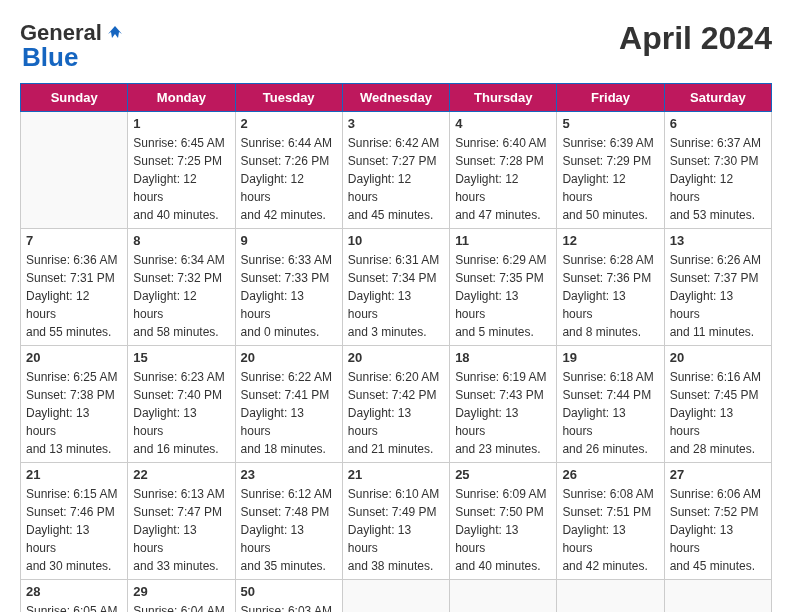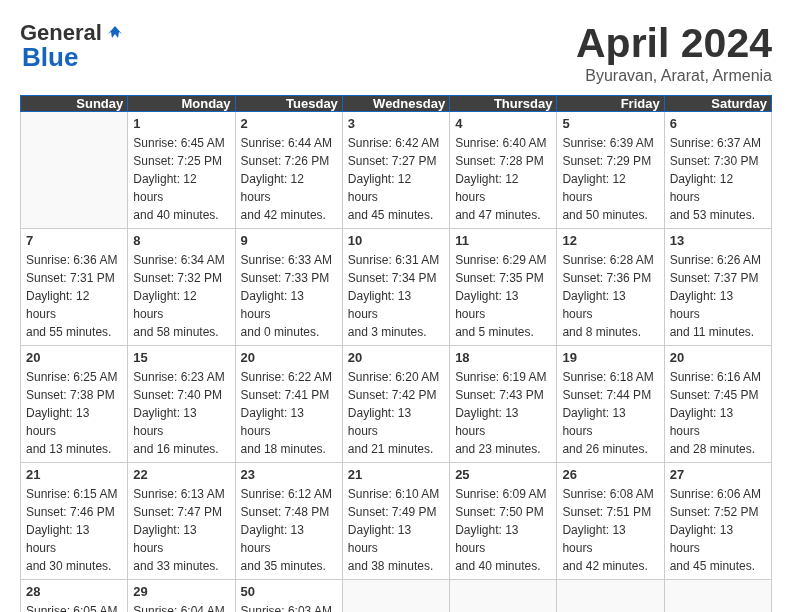--- a/index.html
+++ b/index.html
@@ -26,38 +26,38 @@
       font-weight: bold;
       color: #333;
       display: flex;
       align-items: center;
       gap: 4px;
     }
     .title-area {
       text-align: right;
     }
     .month-title {
-      font-size: 41px;
+      font-size: 32px;
       font-weight: bold;
       color: #333;
     }
     .location {
       font-size: 16px;
       color: #555;
     }
     table {
       width: 100%;
       border-collapse: collapse;
       font-size: 11px;
     }
     thead tr th {
-      background-color: #404040;
+      background-color: #be185d;
       color: #fff;
-      padding: 0 4px;
-      text-align: right;
+      padding: 6px 4px;
+      text-align: center;
       font-size: 13px;
       font-weight: bold;
       border: 1px solid #1565c0;
     }
     tbody tr td {
       border: 1px solid #ccc;
       vertical-align: top;
       padding: 4px 5px;
       min-height: 80px;
       width: calc(100% / 7);
@@ -94,21 +94,20 @@
       <svg width="18" height="18" viewBox="0 0 18 18">
         <polygon points="9,2 16,10 13,8 12,14 9,10 6,14 5,8 2,10" fill="#1565c0"></polygon>
       </svg>
     </div>
     <div style="margin-top:-4px; margin-left:2px;">
       <span style="font-size:26px;font-weight:bold;color:#1565c0;">Blue</span>
     </div>
   </div>
   <div class="title-area">
     <div class="month-title">April 2024</div>
-    <div class="location">Byuravan, Ararat, Armenia</div>
   </div>
 </div>
 
 <table>
   <thead>
     <tr>
     <th>Sunday</th>
         <th>Monday</th>
         <th>Tuesday</th>
         <th>Wednesday</th>

